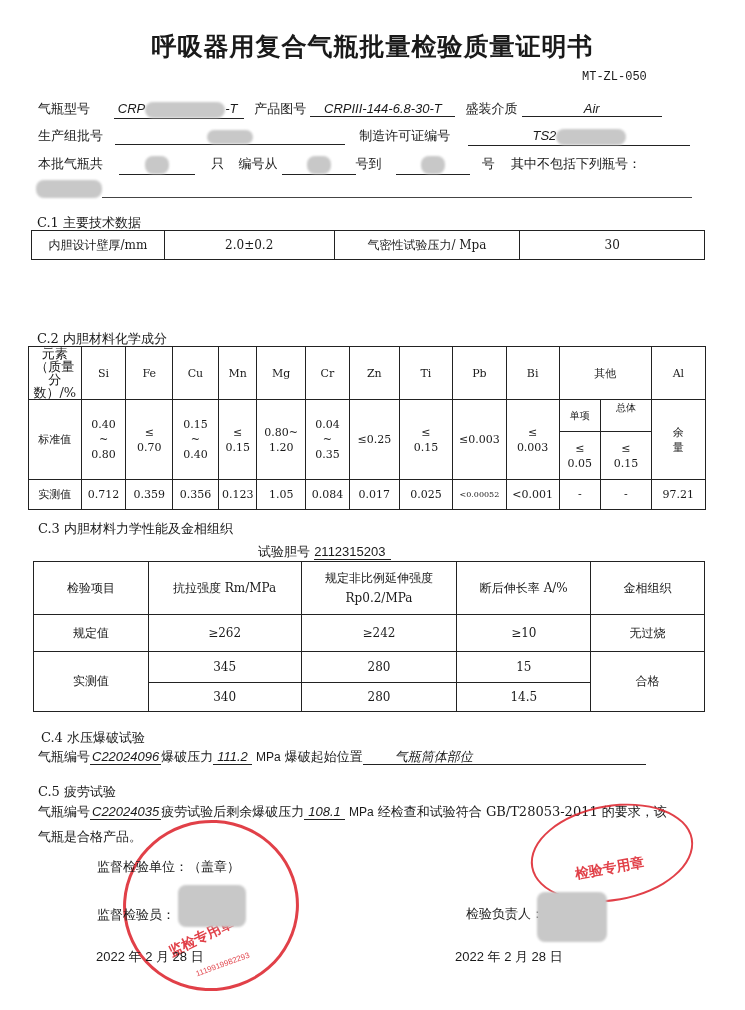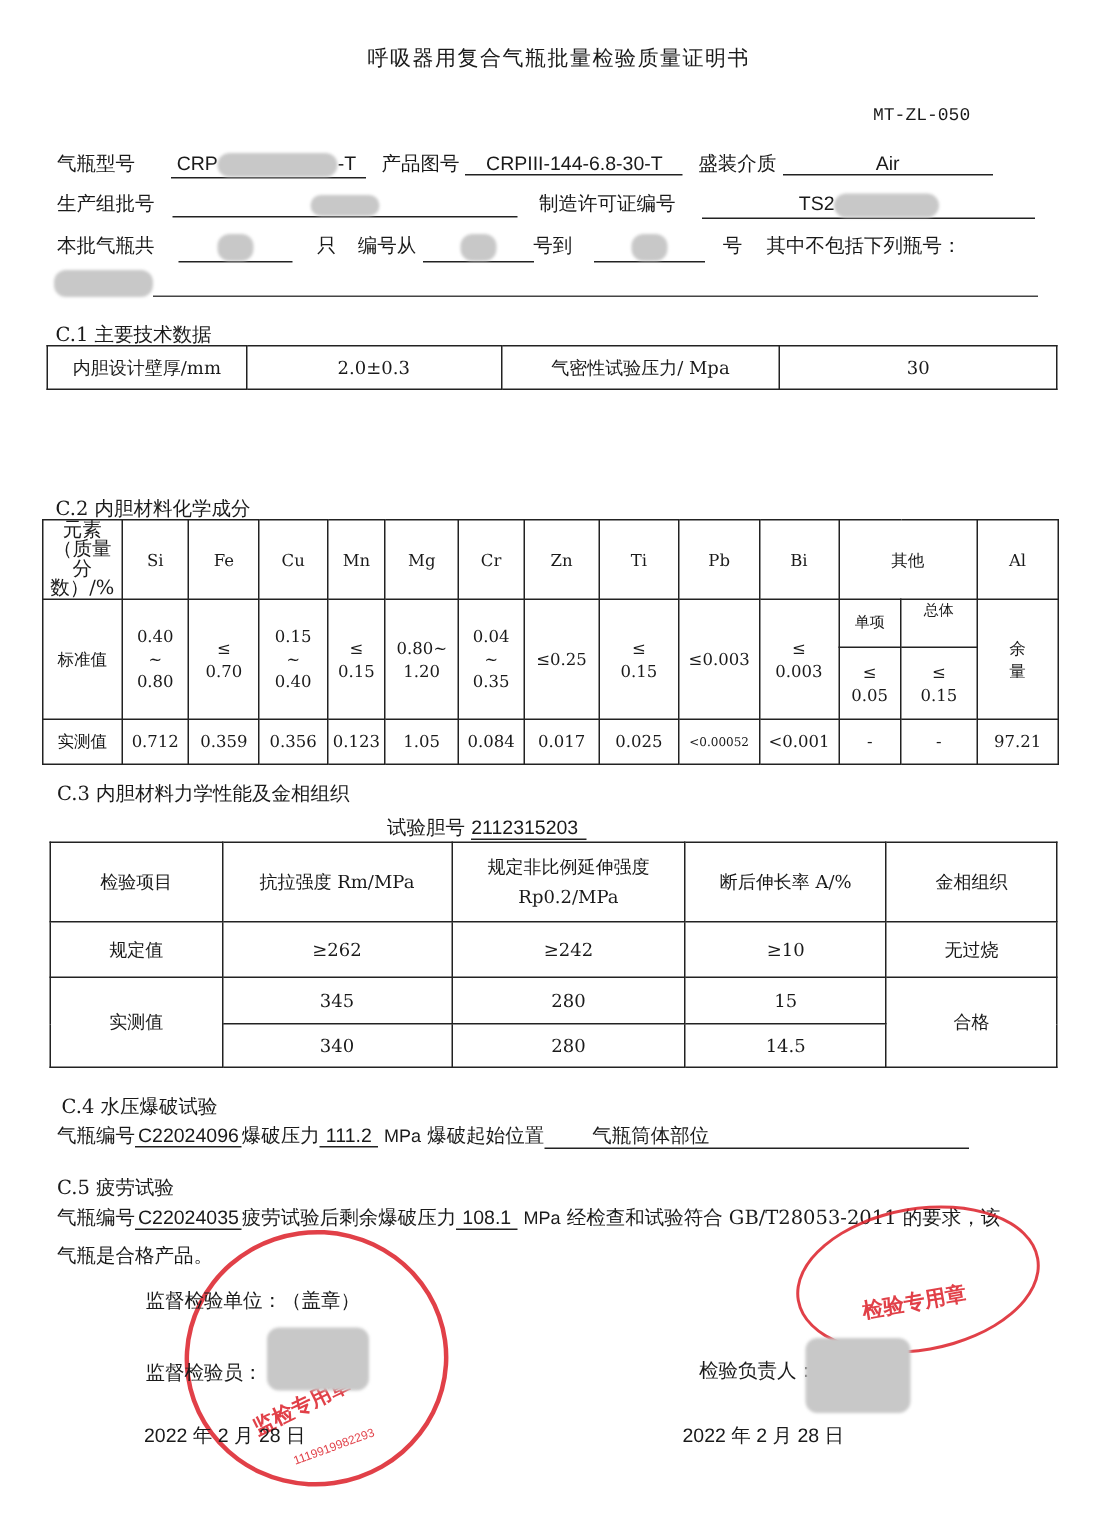--- a/index.html
+++ b/index.html
@@ -1,22 +1,22 @@
 <!DOCTYPE html>
 <html><head>
 <meta charset="utf-8">
 <style>
   html, body { margin: 0; padding: 0; background: #ffffff; }
   body { width: 745px; height: 1010px; position: relative; overflow: hidden;
          font-family: "DejaVu Serif", "Liberation Serif", serif; color: #1a1a1a; }
   .abs { position: absolute; }
-  .title { top: 30px; left: 0; width: 745px; text-align: center; font-size: 14px; font-weight: normal; letter-spacing: 1px; }
+  .title { top: 30px; left: 0; width: 745px; text-align: center; font-size: 25px; font-weight: bold; letter-spacing: 1px; }
   .docno { top: 70px; left: 582px; font-size: 12px; font-family: "Liberation Mono", monospace; }
   .line { font-size: 13px; white-space: nowrap; }
-  .ul { display: inline-block; border-bottom: 1px solid #222; text-align: center; font-family: "Liberation Sans Narrow","Liberation Sans", sans-serif; line-height: 15px; }
+  .ul { display: inline-block; border-bottom: 1px solid #222; text-align: center; font-family: "Liberation Sans Narrow","Liberation Sans", sans-serif; line-height: 15px; font-style: italic; }
   .blur { display: inline-block; background: #c8c8c8; border-radius: 8px; filter: blur(1px); vertical-align: middle; }
   .section { font-size: 13px; }
   table { border-collapse: collapse; position: absolute; }
   td { border: 1px solid #222; text-align: center; vertical-align: middle; font-size: 12px; padding: 0; }
   .t1 td { height: 28px; }
   .t2 td { font-size: 11px; line-height: 15px; }
   .t3 td { font-size: 12px; }
   .stamp { border: 3px solid rgba(220,30,40,0.85); border-radius: 50%; }
   .stamp-text { color: rgba(220,30,40,0.85); font-size: 14px; font-weight: bold; }
   .sig { font-size: 13px; }
@@ -63,21 +63,21 @@
 <table class="t1" style="top:230px; left:31px; width:674px;">
   <colgroup>
       <col style="width:133px">
       <col style="width:170px">
       <col style="width:186px">
       <col style="width:185px">
     </colgroup>
   <tbody>
   <tr>
     <td>内胆设计壁厚/mm</td>
-    <td>2.0±0.3</td>
+    <td>2.0±0.2</td>
     <td>气密性试验压力/ Mpa</td>
     <td>30</td>
   </tr>
 </tbody>
   </table>
 
 <div class="abs section" style="top:330px; left:37px;">C.2 内胆材料化学成分</div>
 <table class="t2" style="top:346px; left:28px; width:678px;">
   <colgroup>
     <col style="width:54px">

